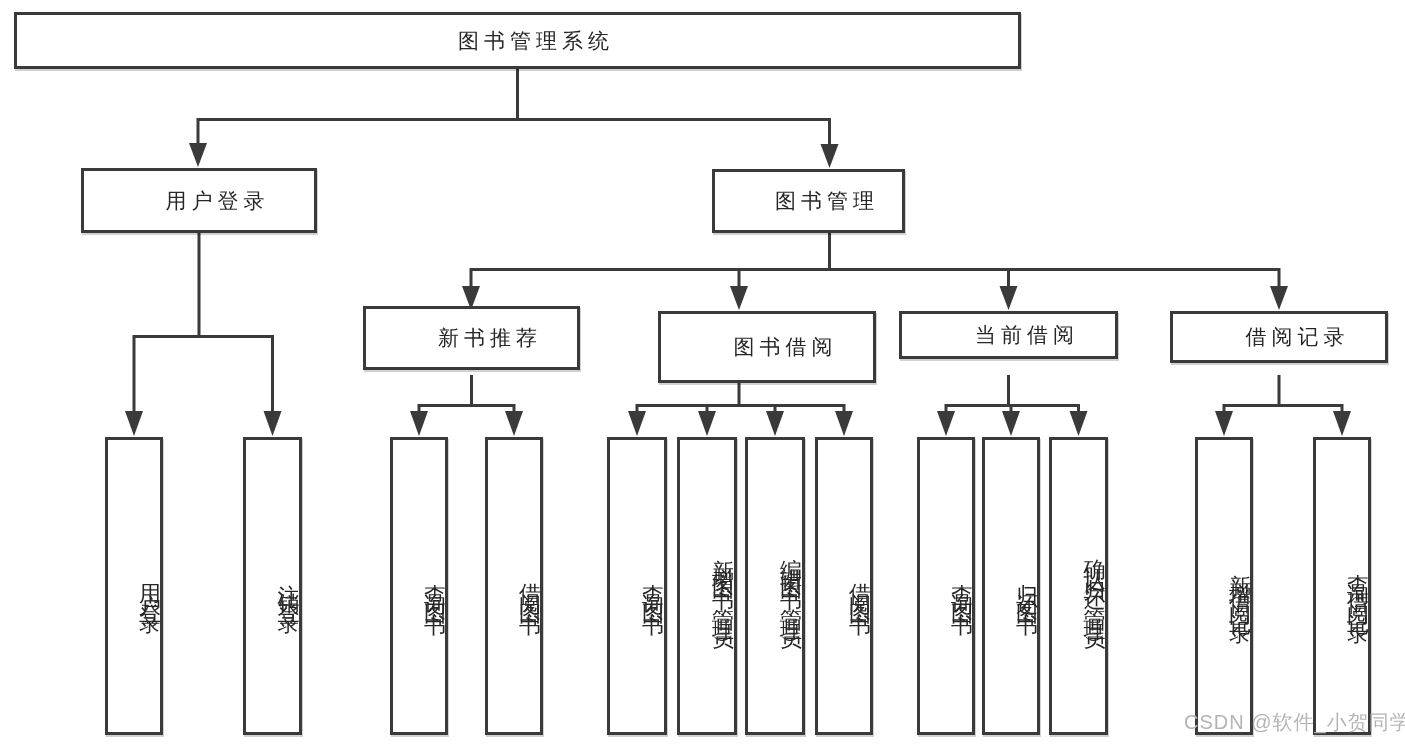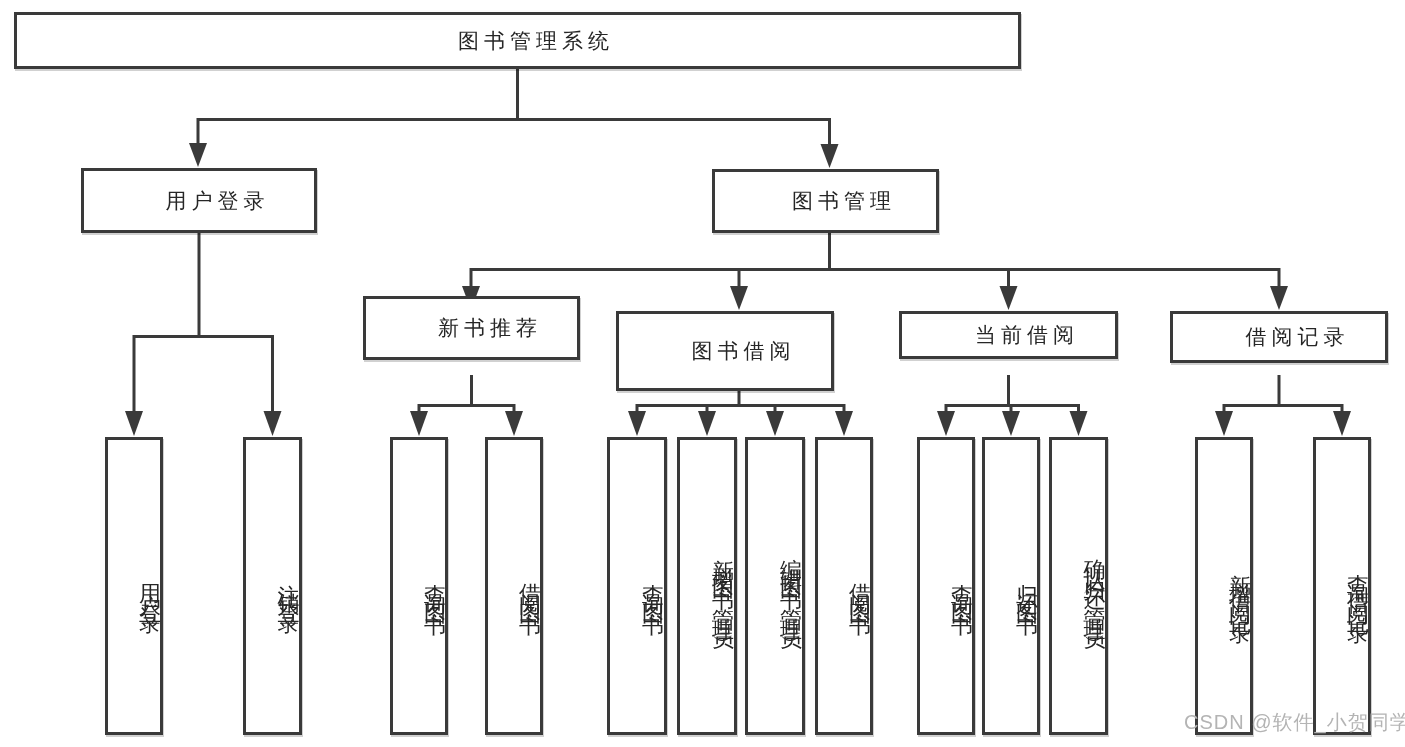--- a/index.html
+++ b/index.html
@@ -97,28 +97,28 @@
     </g>
   </svg>
 
   <div class="node" style="left:14px;top:12px;width:1007px;height:57px">
     <span class="h-label">图书管理系统</span>
   </div>
 
   <div class="node" style="left:81px;top:168px;width:236px;height:65px">
     <span class="h-label">用户登录</span>
   </div>
-  <div class="node" style="left:712px;top:169px;width:227px;height:64px">
+  <div class="node" style="left:712px;top:169px;width:193px;height:64px">
     <span class="h-label">图书管理</span>
   </div>
 
-  <div class="node" style="left:363px;top:296px;width:217px;height:64px">
+  <div class="node" style="left:363px;top:306px;width:217px;height:64px">
     <span class="h-label">新书推荐</span>
   </div>
-  <div class="node" style="left:616px;top:311px;width:218px;height:80px">
+  <div class="node" style="left:658px;top:311px;width:218px;height:72px">
     <span class="h-label">图书借阅</span>
   </div>
   <div class="node" style="left:899px;top:311px;width:219px;height:48px">
     <span class="h-label">当前借阅</span>
   </div>
   <div class="node" style="left:1170px;top:311px;width:218px;height:52px">
     <span class="h-label">借阅记录</span>
   </div>
 
   <div class="node leaf" style="left:105px;top:437px;width:58px;height:298px">

